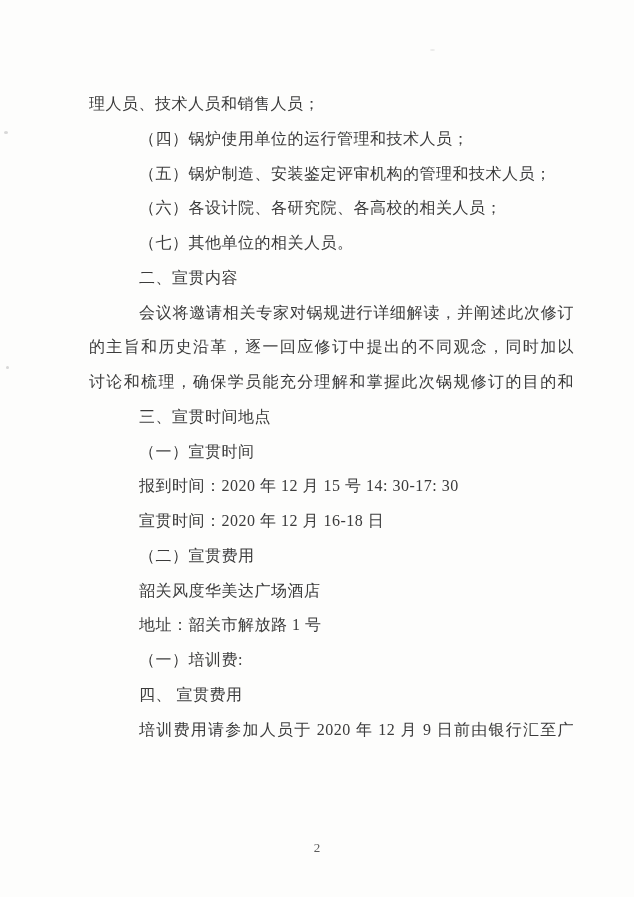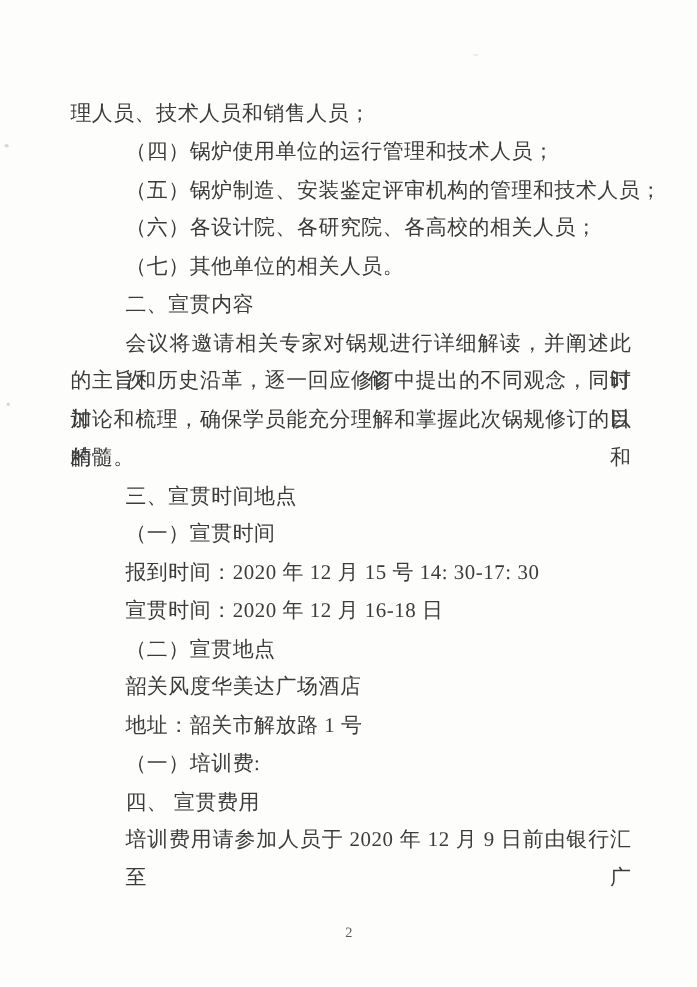--- a/index.html
+++ b/index.html
@@ -16,26 +16,27 @@
     font-family: "Liberation Serif", "DejaVu Serif", serif;
     color: #3b3b3b;
   }
   .content {
     position: absolute;
     left: 64px;
     right: 60px;
     top: 87px;
   }
   .line {
-    font-size: 19px;
+    font-size: 16px;
     line-height: 34.75px;
     height: 34.75px;
     white-space: nowrap;
     letter-spacing: 0.5px;
     text-rendering: optimizeLegibility;
+    margin-left: 25px;
   }
   .indent { padding-left: 50px; }
   .stretch {
     white-space: normal;
     text-align: justify;
     text-align-last: justify;
   }
   .pagenum {
     position: absolute;
     top: 840px;
@@ -64,26 +65,25 @@
   <div class="content">
     <div class="line">理人员、技术人员和销售人员；</div>
     <div class="line indent">（四）锅炉使用单位的运行管理和技术人员；</div>
     <div class="line indent">（五）锅炉制造、安装鉴定评审机构的管理和技术人员；</div>
     <div class="line indent">（六）各设计院、各研究院、各高校的相关人员；</div>
     <div class="line indent">（七）其他单位的相关人员。</div>
     <div class="line indent">二、宣贯内容</div>
     <div class="line indent stretch">会议将邀请相关专家对锅规进行详细解读，并阐述此次修订</div>
     <div class="line stretch">的主旨和历史沿革，逐一回应修订中提出的不同观念，同时加以</div>
     <div class="line stretch">讨论和梳理，确保学员能充分理解和掌握此次锅规修订的目的和</div>
-    <div class="line">精髓。</div>
     <div class="line indent">三、宣贯时间地点</div>
     <div class="line indent">（一）宣贯时间</div>
     <div class="line indent">报到时间：2020 年 12 月 15 号 14: 30-17: 30</div>
     <div class="line indent">宣贯时间：2020 年 12 月 16-18 日</div>
-    <div class="line indent">（二）宣贯地点</div>
+    <div class="line indent">（二）宣贯费用</div>
     <div class="line indent">韶关风度华美达广场酒店</div>
     <div class="line indent">地址：韶关市解放路 1 号</div>
     <div class="line indent">（一）培训费:</div>
     <div class="line indent">四、 宣贯费用</div>
     <div class="line indent stretch">培训费用请参加人员于 2020 年 12 月 9 日前由银行汇至广</div>
   </div>
 
   <div class="pagenum">2</div>
 
   <div class="speck speck-a"></div>

